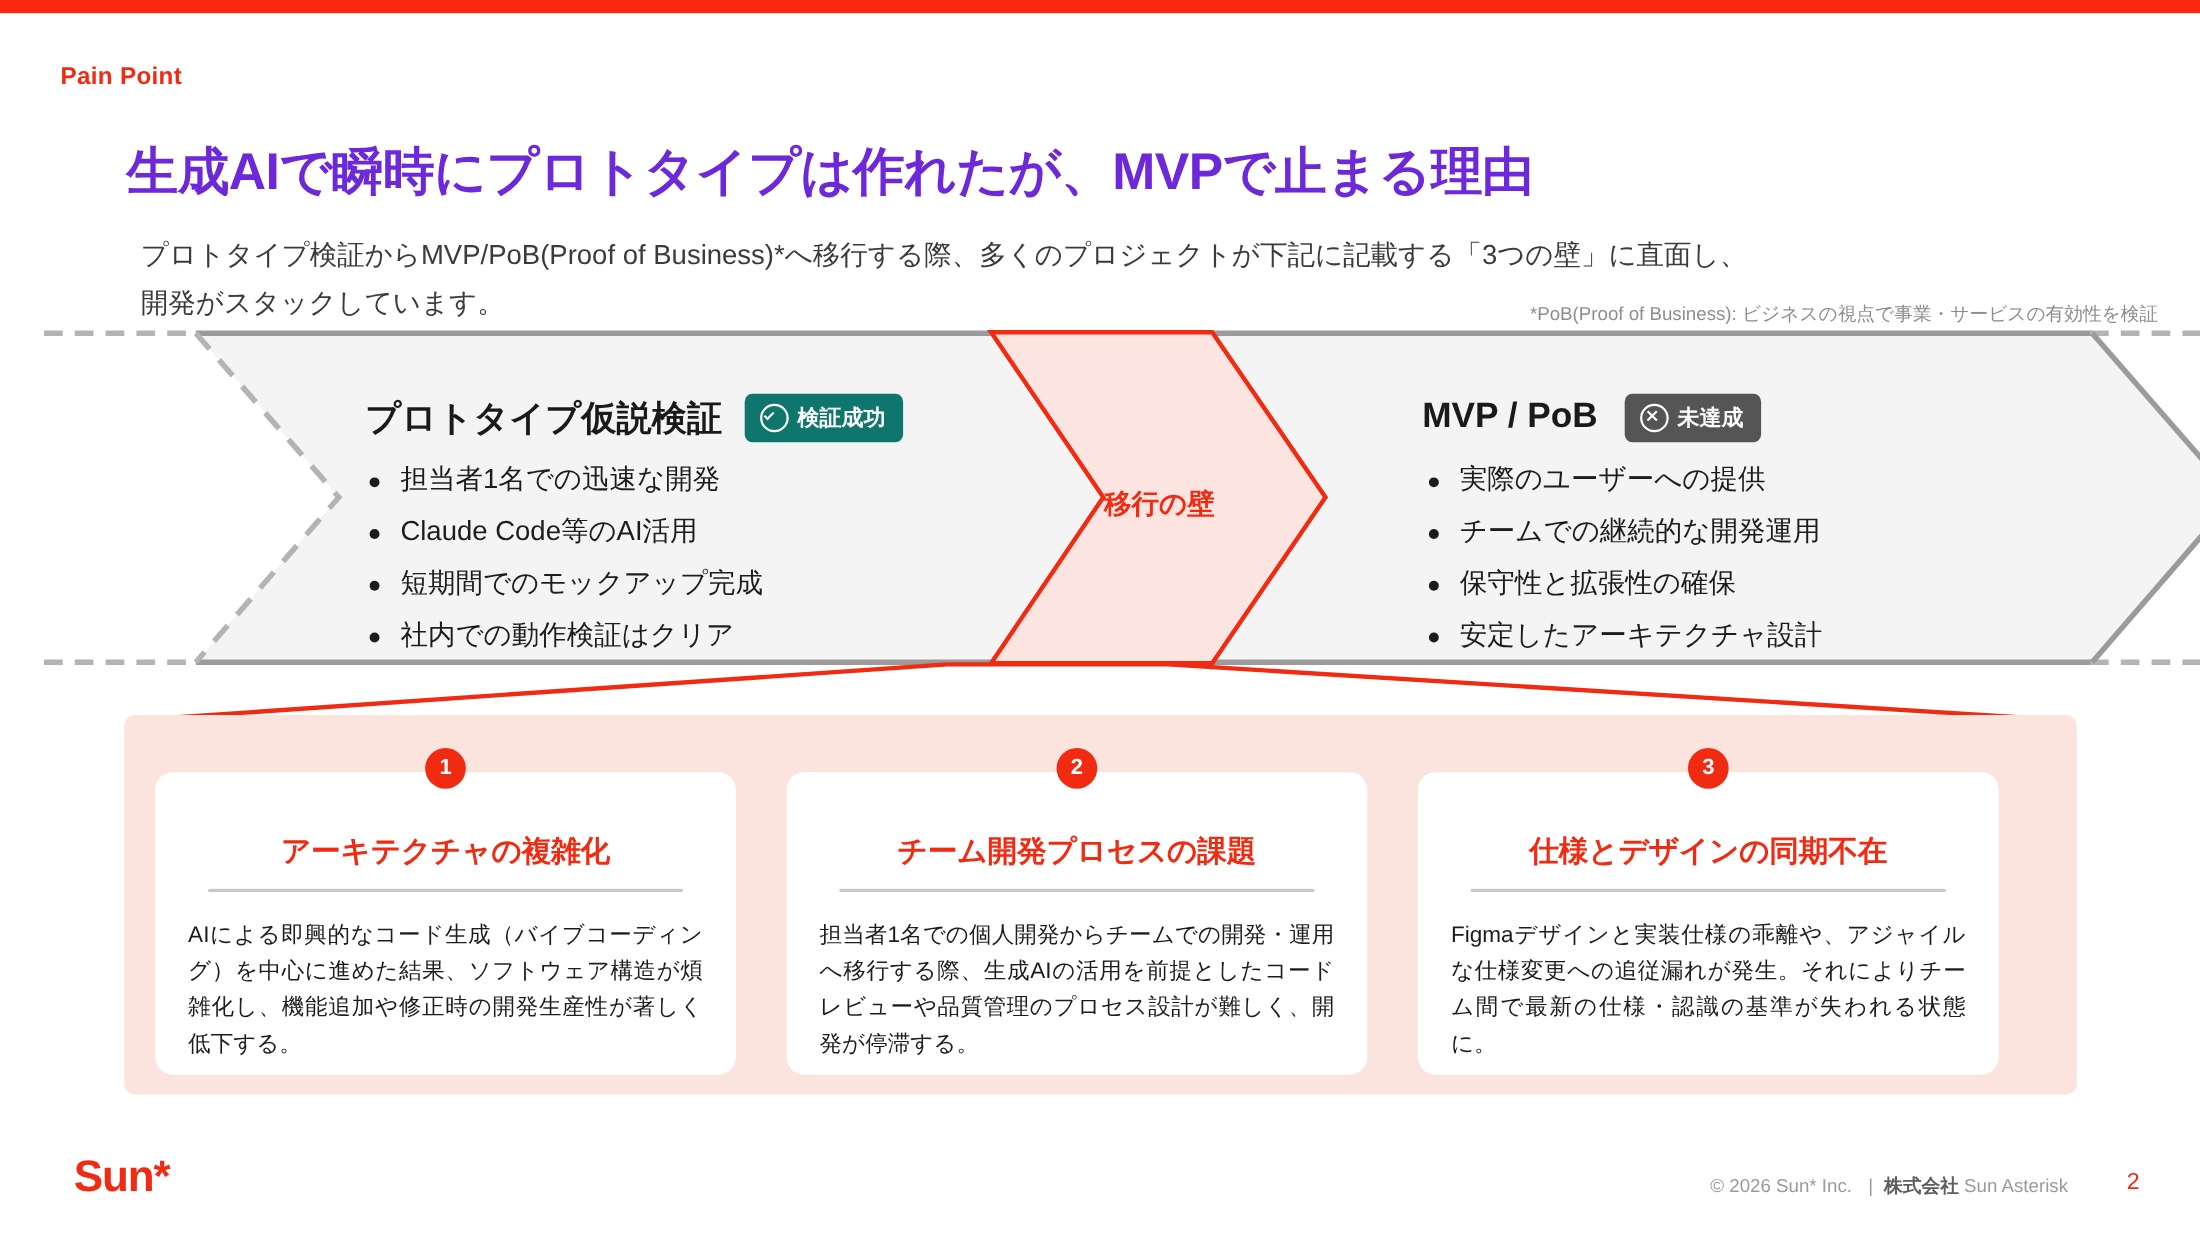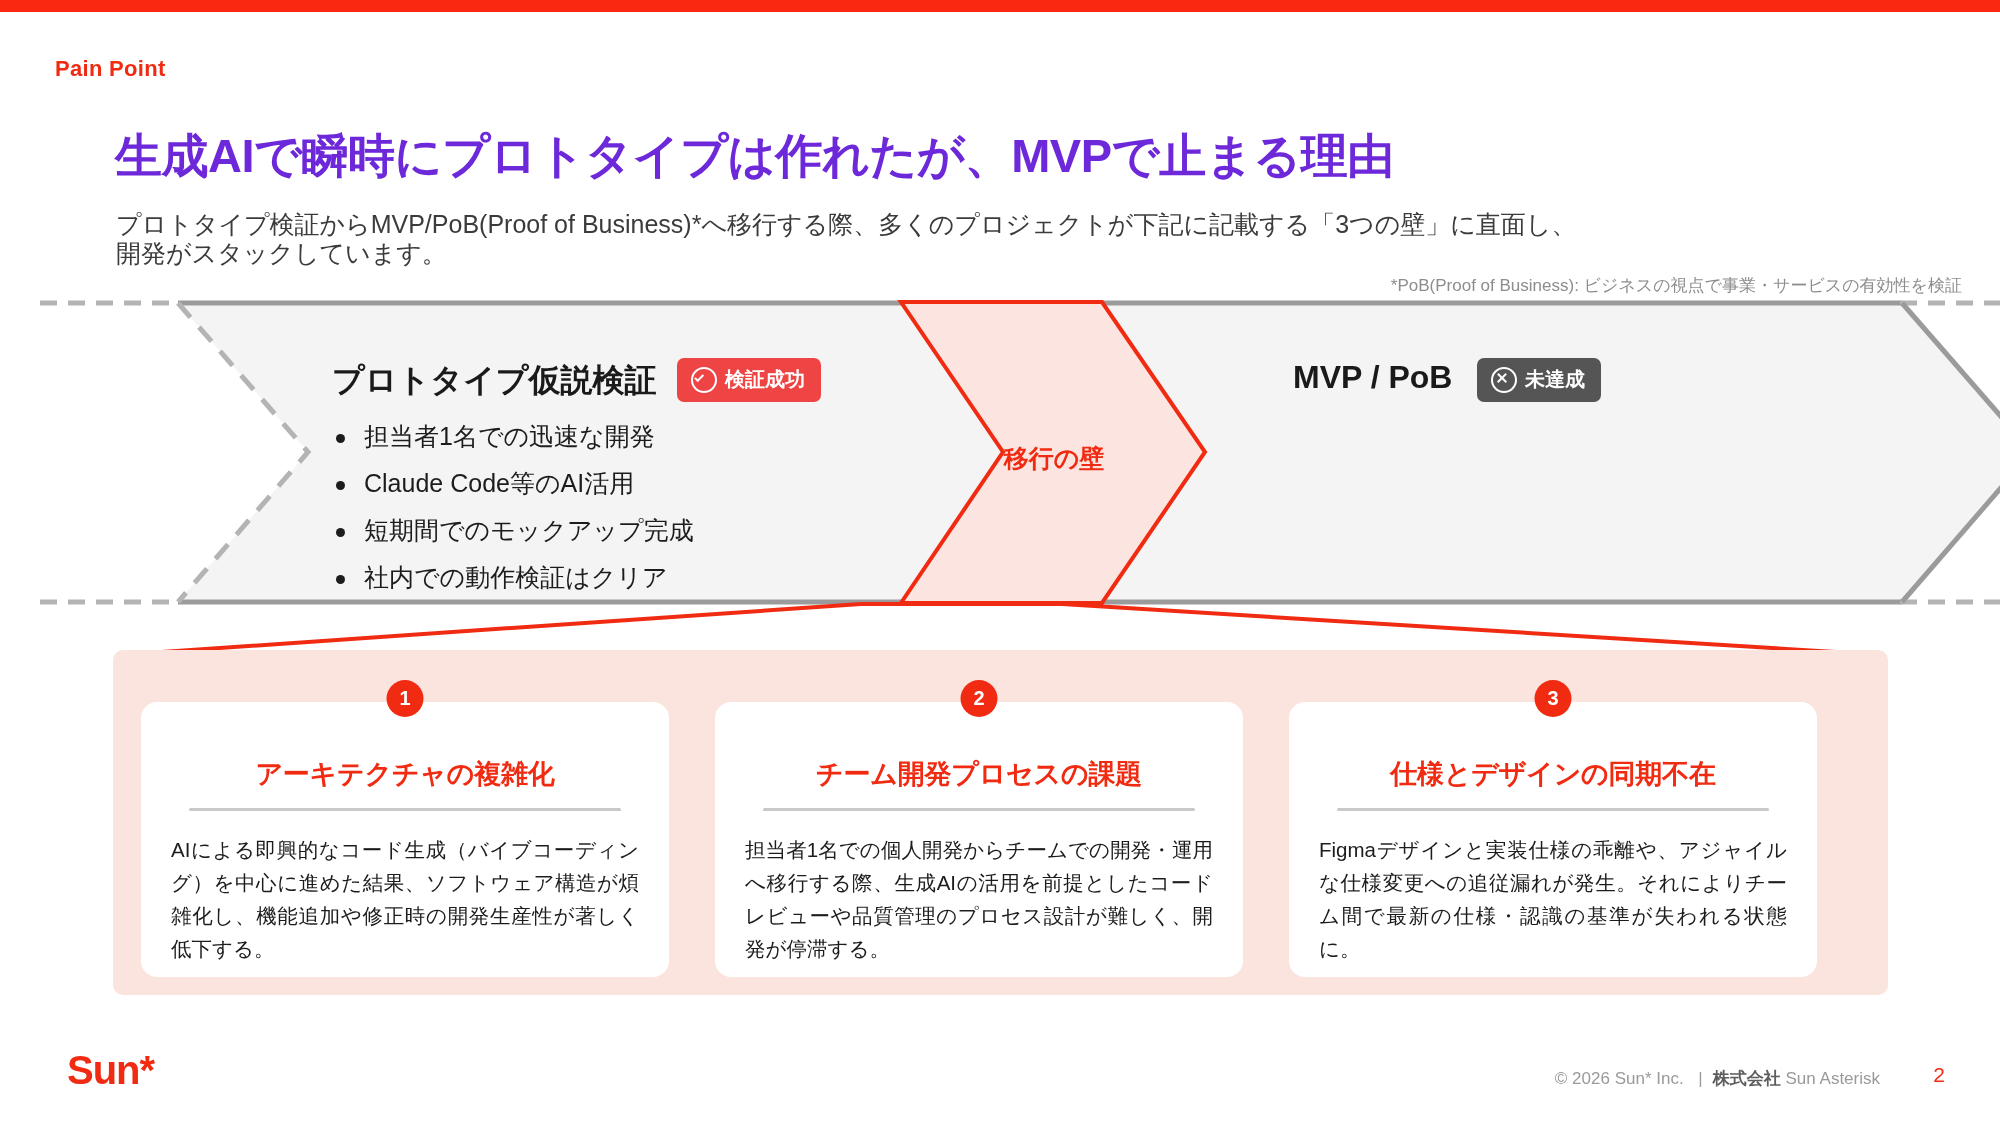--- a/index.html
+++ b/index.html
@@ -18,22 +18,22 @@
   .eyebrow{
     position:absolute;left:55px;top:56px;
     font-size:22px;font-weight:bold;color:#F02B12;letter-spacing:0.3px;
   }
   .title{
     position:absolute;left:115px;top:125px;
     font-size:47px;font-weight:bold;color:#6d28d9;letter-spacing:-0.5px;
     white-space:nowrap;
   }
   .lead{
-    position:absolute;left:116px;top:210px;
-    font-size:25px;line-height:29px;color:#3b3b3b;white-space:pre-line;
+    position:absolute;left:128px;top:210px;
+    font-size:25px;line-height:44px;color:#3b3b3b;white-space:pre-line;
   }
   .footnote{
     position:absolute;right:38px;top:258px;
     font-size:17px;color:#8d8d8d;white-space:nowrap;margin-top:16px;
   }
 
   
   .band{position:absolute;left:0;top:300px;width:2000px;height:305px;margin-left:40px;}
   .band svg{position:absolute;left:0;top:0;}
 
@@ -152,38 +152,44 @@
       <line x1="1860" y1="302" x2="2000" y2="302" stroke="#b4b4b4" stroke-width="5" stroke-dasharray="17 11"></line>
 
       <polyline points="138,3 268,152 138,302" fill="none" stroke="#b4b4b4" stroke-width="5" stroke-dasharray="19 13"></polyline>
 
       <polyline points="1862,3 1992,152 1862,302" fill="none" stroke="#9b9b9b" stroke-width="5"></polyline>
 
       <path d="M 861 2 L 1062 2 L 1165 152 L 1062 303 L 861 303 L 963 152 Z" fill="#FCE5E0" stroke="#F02B12" stroke-width="4"></path>
     </svg>
 
     <div class="stage-title" style="left:292px;top:59px;">プロトタイプ仮説検証</div>
-    <div class="badge" style="left:637px;top:58px;background:#ef4444;">
+    <div class="badge" style="left:637px;top:58px;background:#0f766e;">
       <span class="glyph check"></span>
       <span>検証成功</span>
     </div>
     <ul class="stage-list" style="left:290px;top:118px;">
       <li>担当者1名での迅速な開発</li>
       <li>Claude Code等のAI活用</li>
       <li>短期間でのモックアップ完成</li>
       <li>社内での動作検証はクリア</li>
     </ul>
 
     <div class="wall-label" style="left:950px;top:44px;width:128px;text-align:center;line-height:1;top:auto;top:146px;">移行の壁</div>
 
     <div class="stage-title" style="left:1253px;top:59px;">MVP / PoB</div>
     <div class="badge" style="left:1437px;top:58px;background:#555555;">
       <span class="glyph cross"></span>
       <span>未達成</span>
     </div>
+    <ul class="stage-list" style="left:1253px;top:118px;">
+      <li>実際のユーザーへの提供</li>
+      <li>チームでの継続的な開発運用</li>
+      <li>保守性と拡張性の確保</li>
+      <li>安定したアーキテクチャ設計</li>
+    </ul>
   </div>
 
   <div class="funnel">
     <svg width="2000" height="135" viewBox="0 0 2000 135">
       <line x1="861" y1="9" x2="118" y2="60" stroke="#F02B12" stroke-width="4"></line>
       <line x1="1062" y1="9" x2="1884" y2="60" stroke="#F02B12" stroke-width="4"></line>
       <line x1="861" y1="9" x2="1062" y2="9" stroke="#F02B12" stroke-width="4"></line>
     </svg>
   </div>
 

